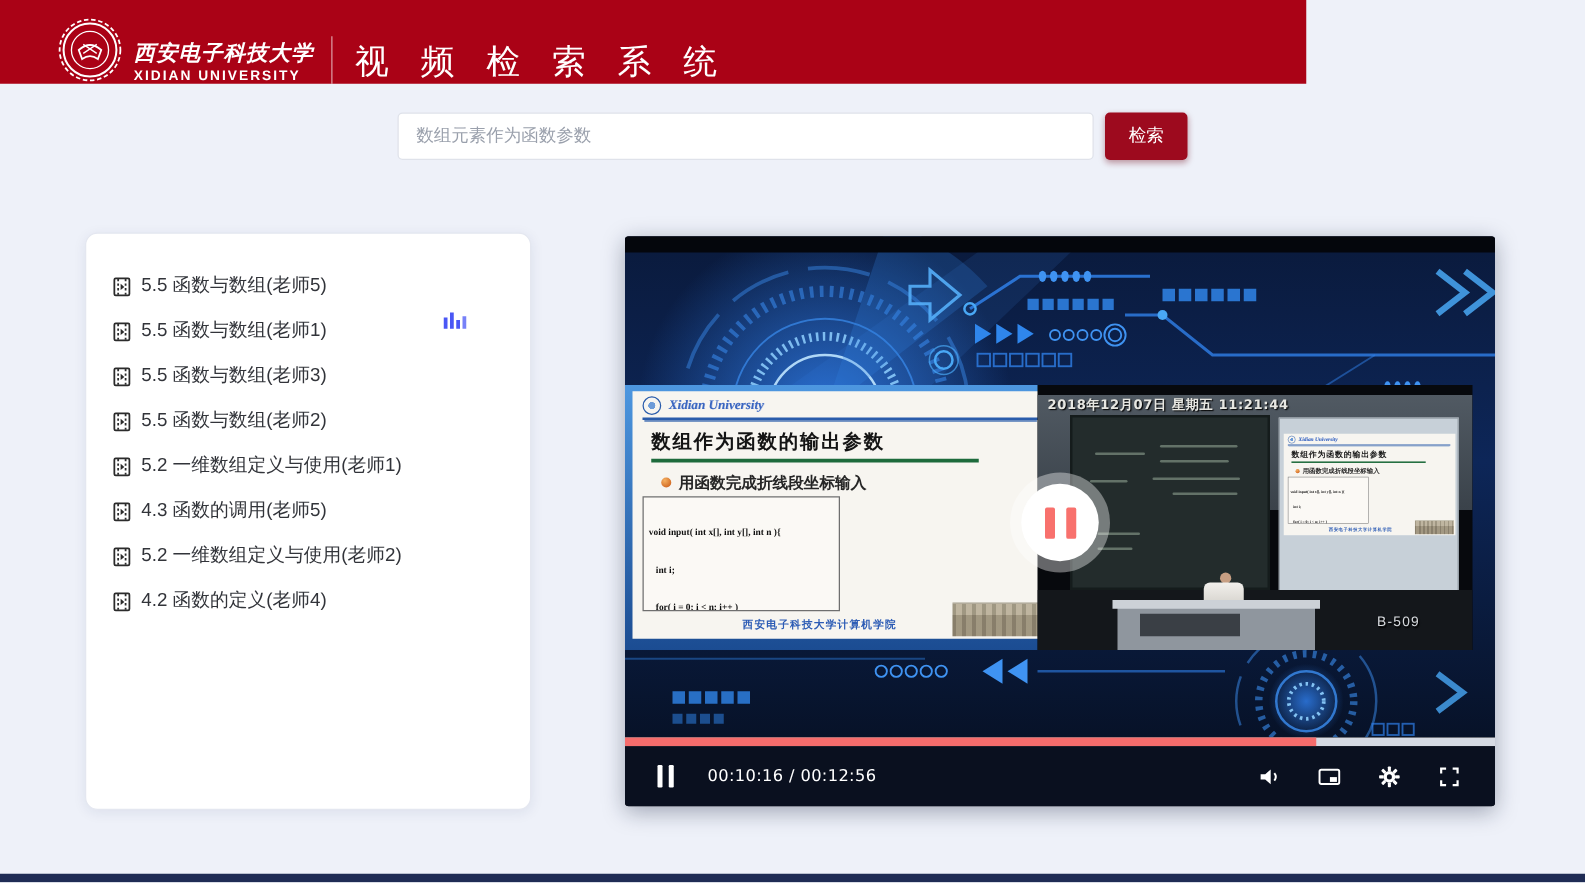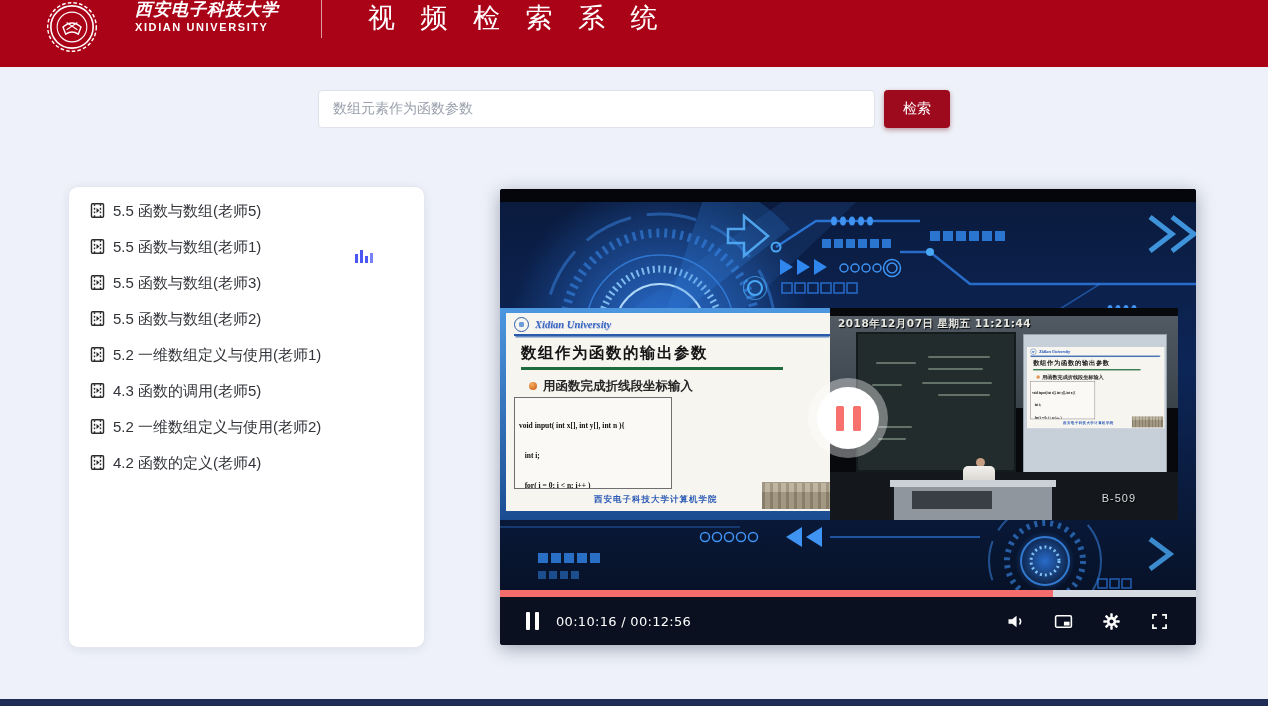--- a/index.html
+++ b/index.html
@@ -1,21 +1,21 @@
 <!DOCTYPE html>
 <html><head>
 <meta charset="utf-8">
 <style>
   html,body{margin:0;padding:0;}
   #app{position:relative;width:1268px;height:706px;background:#eef1f9;overflow:hidden;
        font-family:"Liberation Sans",sans-serif;}
 
   
-  .header{position:absolute;left:0;top:0;width:1268px;height:67px;background:#aa0216;
-          display:flex;align-items:flex-start;gap:28px;}
+  .header{position:absolute;left:0;top:0;width:1045px;height:67px;background:#aa0216;
+          display:flex;align-items:flex-end;}
   .logo{margin-left:45px;width:54px;height:54px;flex:none;}
   .brand{margin-left:8px;display:flex;flex-direction:column;line-height:1.1;}
   .brand-cn{color:#fff;font-family:"DejaVu Serif",serif;font-style:italic;font-weight:bold;
             font-size:17px;letter-spacing:1px;}
   .brand-en{color:#fff;font-size:11px;font-weight:bold;letter-spacing:1.6px;margin-top:2px;}
   .hdr-divider{width:1px;height:38px;background:rgba(255,255,255,.6);margin:0 18px 0 14px;}
   .app-title{color:#fff;font-size:27px;font-weight:400;letter-spacing:9px;margin:0;}
 
   
   .search-input{position:absolute;left:318px;top:90px;width:557px;height:38px;box-sizing:border-box;
@@ -23,21 +23,21 @@
         font-size:14px;color:#9aa0ac;outline:none;font-family:"Liberation Sans",sans-serif;}
   .search-btn{position:absolute;left:884px;top:90px;width:66px;height:38px;border:none;border-radius:4px;
         background:#9d0a1e;color:#fff;font-size:14px;cursor:pointer;
         box-shadow:0 2px 5px rgba(110,10,25,.4);font-family:"Liberation Sans",sans-serif;}
 
   
   .results{position:absolute;left:68px;top:186px;width:357px;height:462px;background:#fff;
         border:1px solid #e4e7f0;border-radius:10px;box-shadow:0 2px 10px rgba(30,40,90,.08);
         box-sizing:border-box;padding:15px 0 0 0;}
   .results ul{list-style:none;margin:0;padding:0;}
-  .results li{position:relative;height:36px;display:flex;align-items:flex-start;padding:0 20px;
+  .results li{position:relative;height:36px;display:flex;align-items:flex-end;padding:0 20px;
         font-size:15px;color:#32343a;cursor:pointer;}
   .results li .ficon{flex:none;margin-right:7px;display:flex;}
   .eq{position:absolute;right:50px;top:10px;}
 
   
   .player{position:absolute;left:500px;top:189px;width:696px;height:456px;border-radius:3px;
         overflow:hidden;box-shadow:0 4px 18px rgba(15,25,55,.35);background:#04060c;}
   .video-area{position:relative;width:696px;height:401px;overflow:hidden;}
   .video-area > svg.techbg{position:absolute;left:0;top:0;}
 
@@ -94,21 +94,21 @@
         display:flex;align-items:center;justify-content:center;gap:9px;}
   .pause-overlay .bar{width:8px;height:25px;background:#f8716d;border-radius:1.5px;}
 
   
   .progress{position:relative;width:696px;height:7px;background:#d6dae3;cursor:pointer;}
   .progress .fill{position:absolute;left:0;top:0;height:100%;background:#f56c6c;width:79.5%;}
   .controls{position:relative;width:696px;height:48px;background:#0a101f;display:flex;align-items:center;}
   .ctl-btn{background:none;border:none;padding:0;cursor:pointer;display:flex;align-items:center;}
   .pause-btn{margin-left:26px;gap:5px;}
   .pause-btn span{display:block;width:4px;height:18px;background:#fff;border-radius:1px;}
-  .time{margin-left:17px;color:#fff;font-size:13px;font-family:"DejaVu Sans",sans-serif;letter-spacing:.3px;}
+  .time{margin-left:27px;color:#fff;font-size:13px;font-family:"DejaVu Sans",sans-serif;letter-spacing:.3px;}
   .ctl-spacer{flex:1;}
   .ctl-right{display:flex;align-items:center;gap:27px;margin-right:26px;}
 
   
   .footer-bar{position:absolute;left:0;top:699px;width:1268px;height:7px;background:#1f2c55;}
 </style>
 </head>
 <body>
 
 <div id="app">

